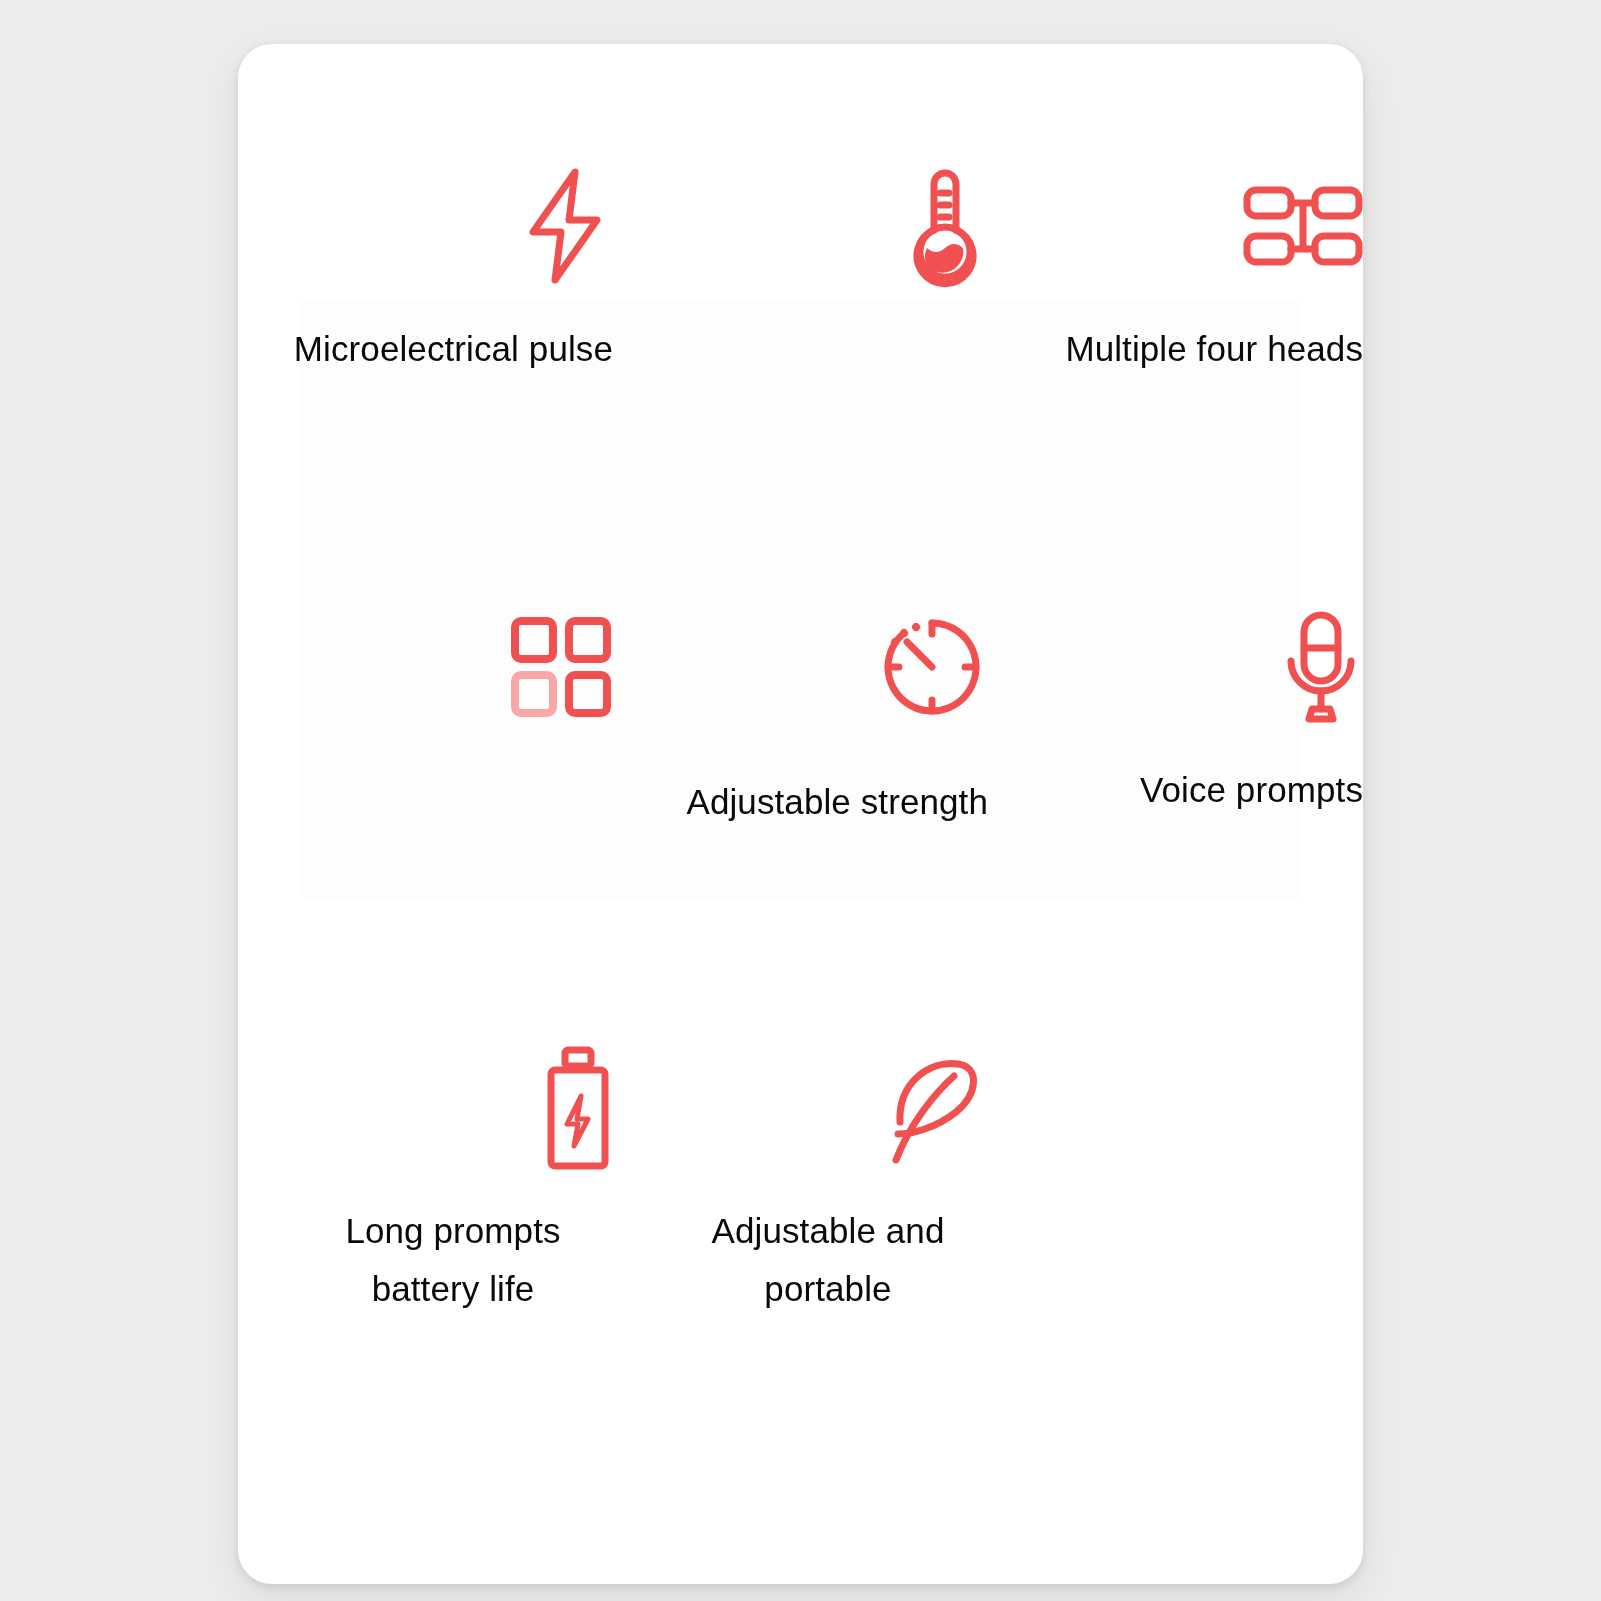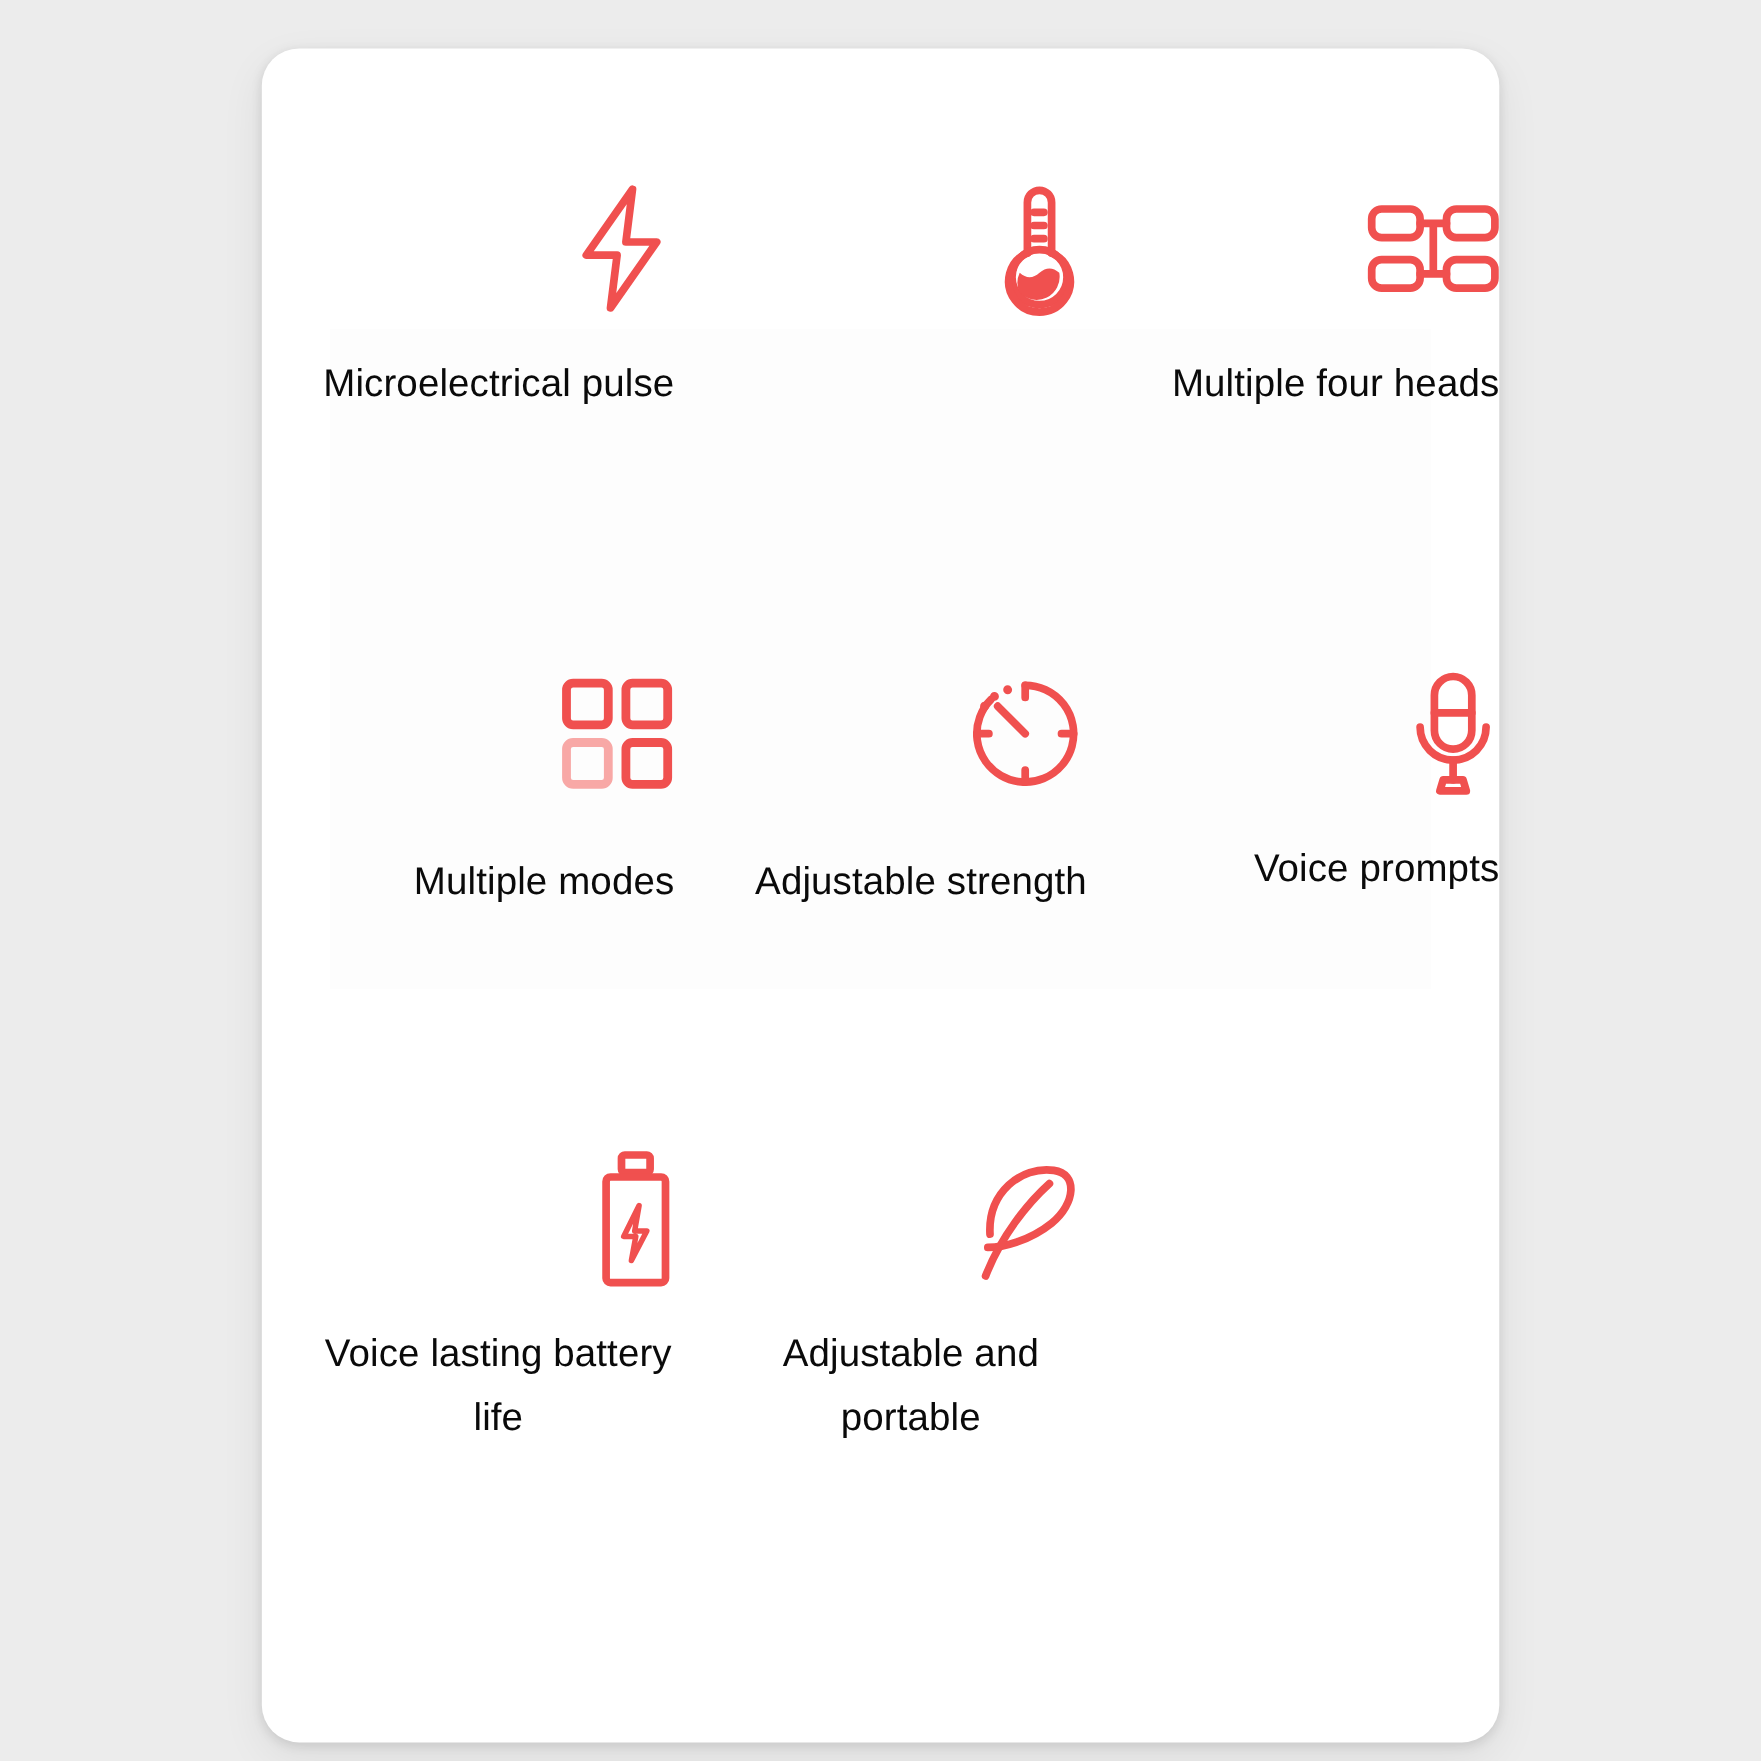--- a/index.html
+++ b/index.html
@@ -128,21 +128,20 @@
 
     <div class="feature-cell row-2">
       <div class="icon-slot">
         <svg width="104" height="104" viewBox="0 0 104 104" fill="none" stroke-width="8" stroke-linejoin="round">
           <rect x="6" y="6" width="38" height="38" rx="6" stroke="#f0504f"></rect>
           <rect x="60" y="6" width="38" height="38" rx="6" stroke="#f0504f"></rect>
           <rect x="6" y="60" width="38" height="38" rx="6" stroke="#f8a8a6"></rect>
           <rect x="60" y="60" width="38" height="38" rx="6" stroke="#f0504f"></rect>
         </svg>
       </div>
-      <div class="feature-label">Multiple modes</div>
     </div>
 
     <div class="feature-cell row-2">
       <div class="icon-slot">
         <svg width="112" height="112" viewBox="0 0 112 112" fill="none" stroke="#f0504f" stroke-width="7" stroke-linecap="round" stroke-linejoin="round">
           <path d="M56 12 a44 44 0 1 1 -31.1 12.9"></path>
           <path d="M19 31 l0.1 0.1 M28 22 l0.1 0.1 M40 16 l0.1 0.1" stroke-width="8" stroke-linecap="round"></path>
           <path d="M56 56 L31 31" stroke-width="7"></path>
           <path d="M56 12 v11 M100 56 h-11 M56 100 v-11 M12 56 h11" stroke-width="7"></path>
         </svg>
@@ -165,21 +164,21 @@
     </div>
 
     <div class="feature-cell row-3">
       <div class="icon-slot">
         <svg width="72" height="124" viewBox="0 0 72 124" fill="none" stroke="#f0504f" stroke-width="7" stroke-linecap="round" stroke-linejoin="round">
           <rect x="24" y="4" width="26" height="16" rx="3"></rect>
           <rect x="10" y="24" width="54" height="96" rx="4"></rect>
           <path d="M40 50 L26 78 L37 78 L33 100 L47 73 L36 73 Z" stroke-width="5"></path>
         </svg>
       </div>
-      <div class="feature-label">Voice lasting battery life</div>
+      <div class="feature-label">Long prompts battery life</div>
     </div>
 
     <div class="feature-cell row-3">
       <div class="icon-slot">
         <svg width="112" height="116" viewBox="0 0 112 116" fill="none" stroke="#f0504f" stroke-width="7" stroke-linecap="round" stroke-linejoin="round">
           <path d="M24 72 C22 34 52 10 82 14 C104 17 102 44 80 62 C60 78 36 84 22 84"></path>
           <path d="M78 26 C58 44 34 74 20 110"></path>
         </svg>
       </div>
       <div class="feature-label">Adjustable and portable</div>

